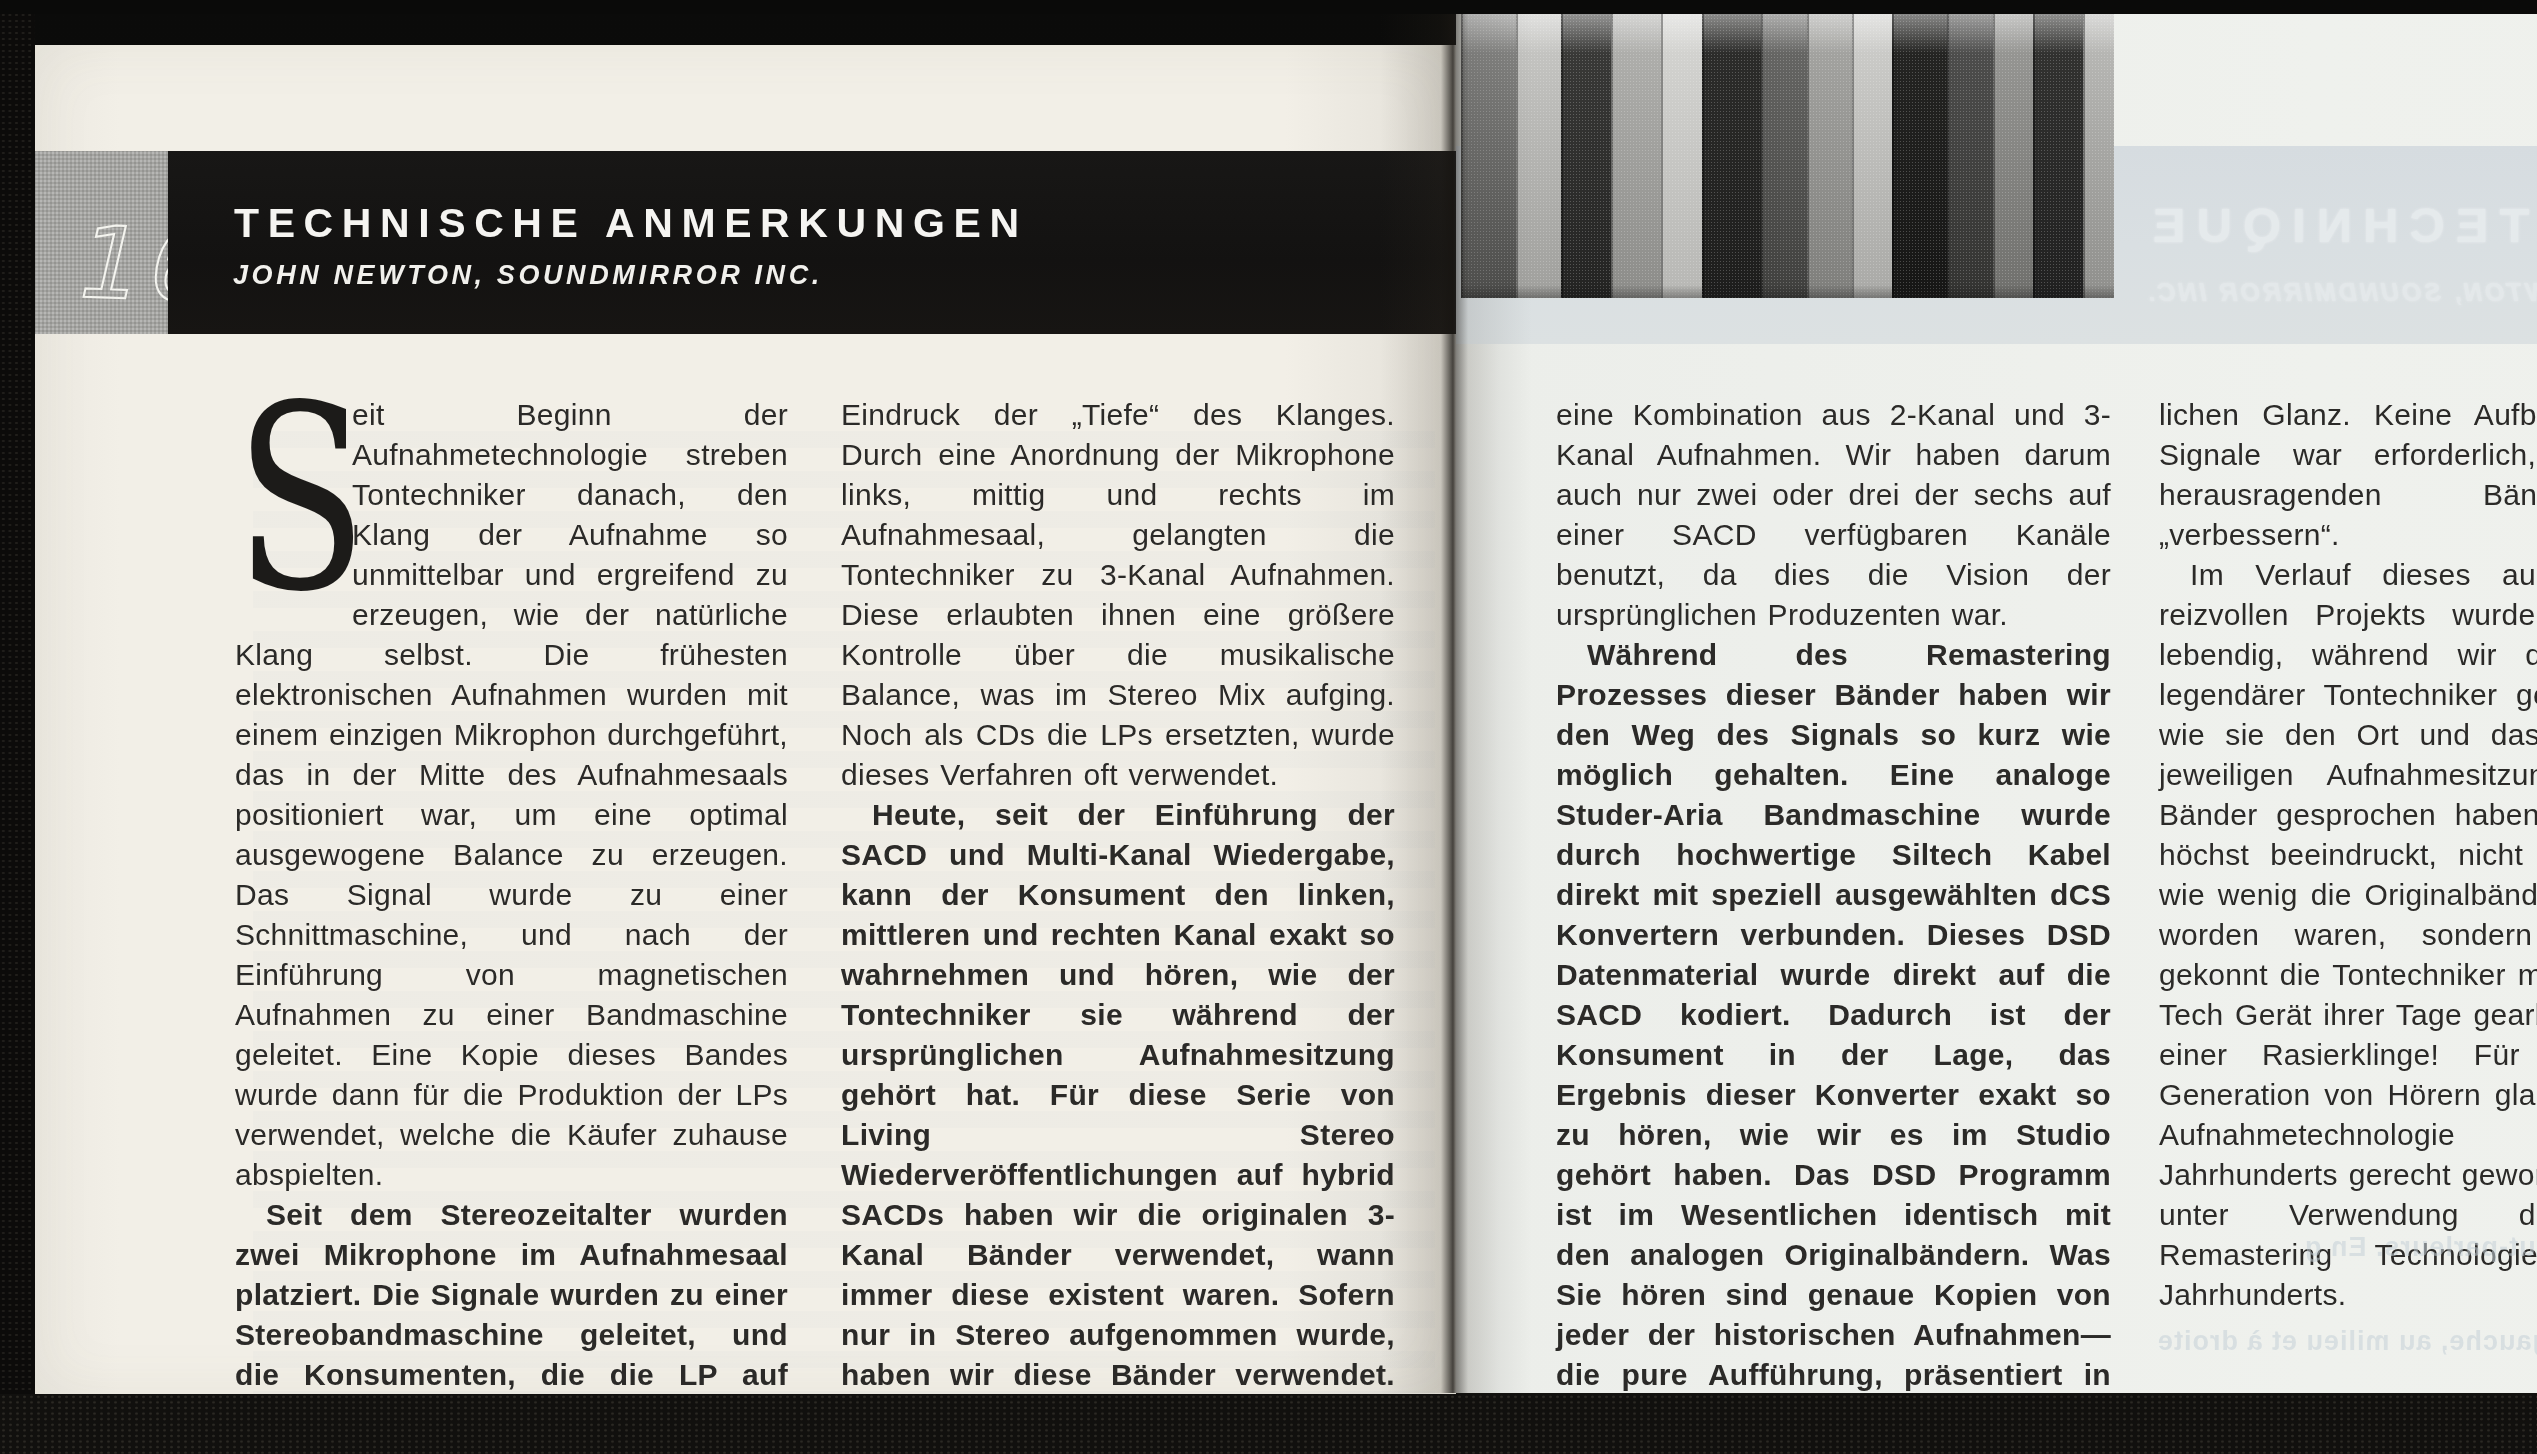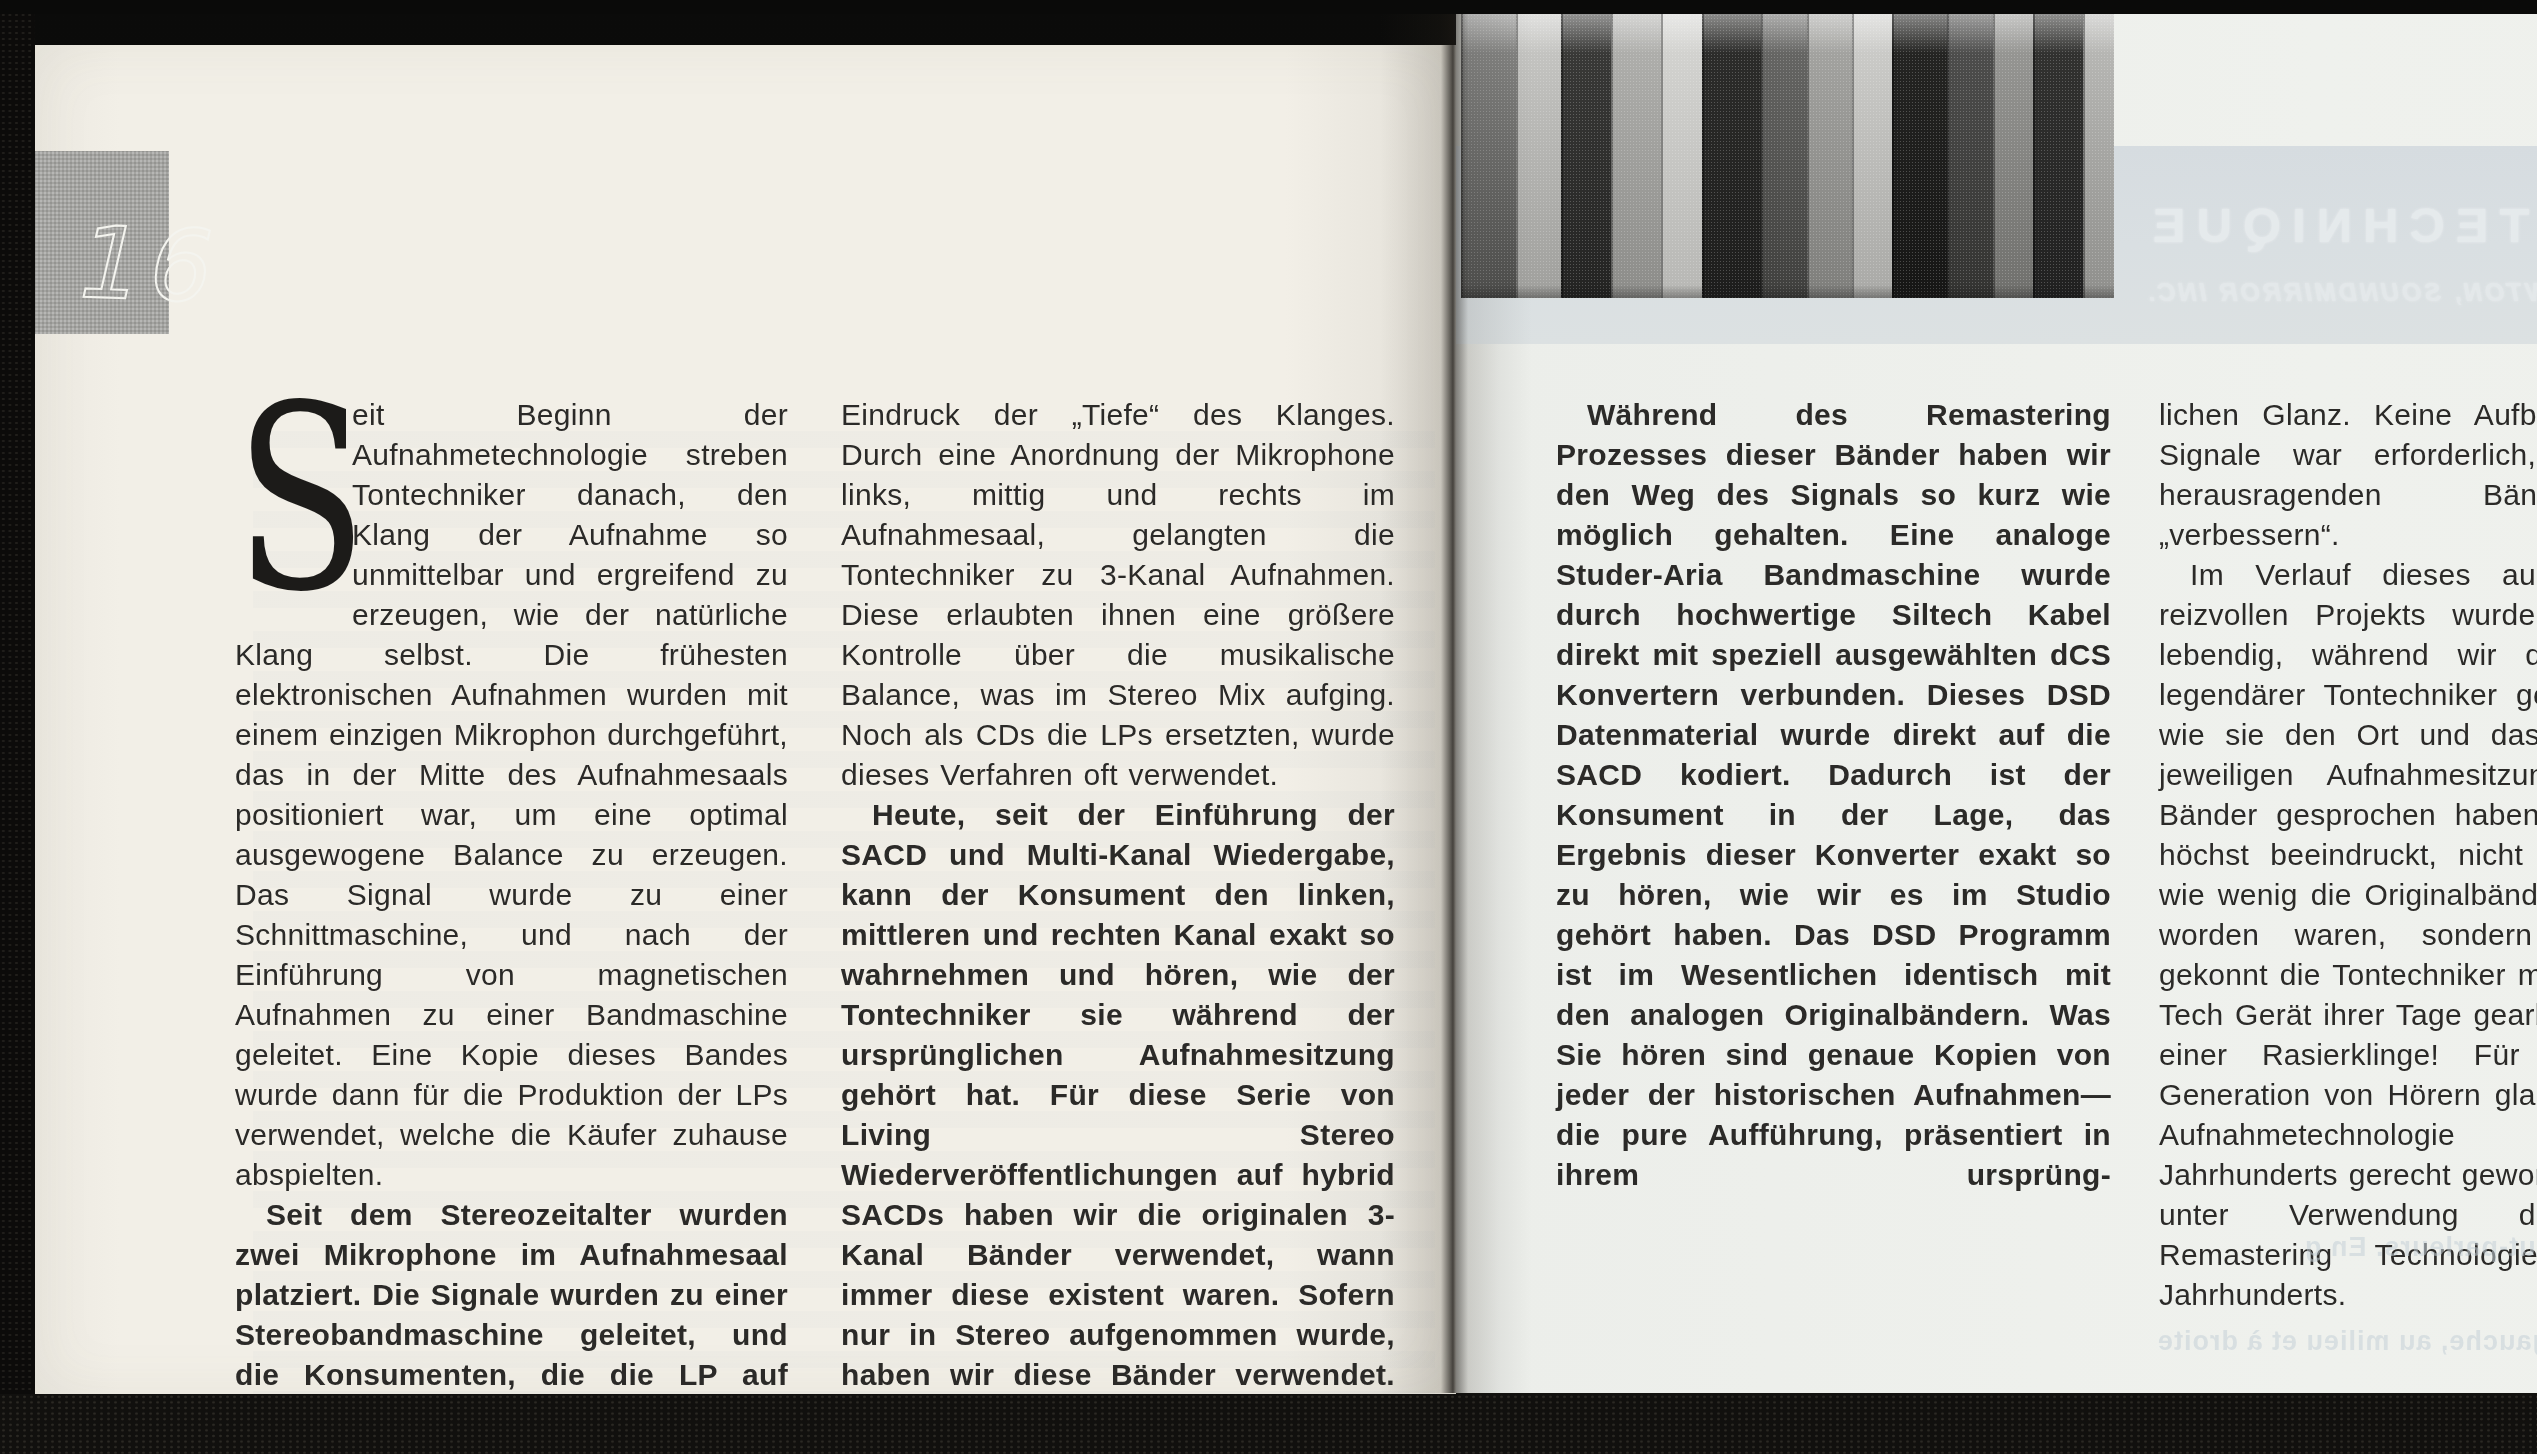--- a/index.html
+++ b/index.html
@@ -102,20 +102,24 @@
     <div class="showthrough st-left"></div>
   </div>
 
   <div class="page page-right">
     
   </div>
 
   <div class="band-16">
     <div class="pagenum num16">16</div>
   </div>
+  <div class="header-band">
+    <div class="header-title">TECHNISCHE ANMERKUNGEN</div>
+    <div class="header-subtitle">JOHN NEWTON, SOUNDMIRROR INC.</div>
+  </div>
 
   <div class="band-light"></div>
   <div class="ghost ghost-title">NOTE TECHNIQUE</div>
   <div class="ghost ghost-subtitle">JOHN NEWTON, SOUNDMIRROR INC.</div>
 
   <div class="photo">
     <div style="display:flex;width:100%;height:100%;">
         <div class="bar" style="flex: 1.1 1 0%; background: linear-gradient(rgba(255, 255, 255, 0.45), rgba(255, 255, 255, 0) 14%), linear-gradient(rgb(138, 138, 136), rgb(74, 74, 72)); border-left: 2.5px solid rgba(0, 0, 0, 0.35);"></div>
         <div class="bar" style="flex: 0.9 1 0%; background: linear-gradient(rgba(255, 255, 255, 0.45), rgba(255, 255, 255, 0) 14%), linear-gradient(rgb(201, 201, 198), rgb(159, 159, 156)); border-left: 2.5px solid rgba(0, 0, 0, 0.35);"></div>
         <div class="bar" style="flex: 1 1 0%; background: linear-gradient(rgba(255, 255, 255, 0.45), rgba(255, 255, 255, 0) 14%), linear-gradient(rgb(60, 60, 58), rgb(35, 35, 34)); border-left: 2.5px solid rgba(0, 0, 0, 0.35);"></div>
@@ -139,20 +143,21 @@
         </span><span>eit Beginn der Aufnahmetechnologie streben Tontechniker danach, den Klang der Aufnahme so unmittelbar und ergreifend zu erzeugen, wie der natürliche Klang selbst. Die frühesten elektronischen Aufnahmen wurden mit einem einzigen Mikrophon durchgeführt, das in der Mitte des Aufnahmesaals positioniert war, um eine optimal ausgewogene Balance zu erzeugen. Das Signal wurde zu einer Schnittmaschine, und nach der Einführung von magnetischen Aufnahmen zu einer Bandmaschine geleitet. Eine Kopie dieses Bandes wurde dann für die Produktion der LPs verwendet, welche die Käufer zuhause abspielten.</span></p>
     <p class="indent runon">Seit dem Stereozeitalter wurden zwei Mikrophone im Aufnahmesaal platziert. Die Signale wurden zu einer Stereobandmaschine geleitet, und die Konsumenten, die die LP auf zwei Lautsprechern abspielten, bekamen einen neuen</p>
   </div>
 
   <div class="col col-l2">
     <p>Eindruck der „Tiefe“ des Klanges. Durch eine Anordnung der Mikrophone links, mittig und rechts im Aufnahmesaal, gelangten die Tontechniker zu 3-Kanal Aufnahmen. Diese erlaubten ihnen eine größere Kontrolle über die musikalische Balance, was im Stereo Mix aufging. Noch als CDs die LPs ersetzten, wurde dieses Verfahren oft verwendet.</p>
     <p class="indent runon">Heute, seit der Einführung der SACD und Multi-Kanal Wiedergabe, kann der Konsument den linken, mittleren und rechten Kanal exakt so wahrnehmen und hören, wie der Tontechniker sie während der ursprünglichen Aufnahmesitzung gehört hat. Für diese Serie von Living Stereo Wiederveröffentlichungen auf hybrid SACDs haben wir die originalen 3-Kanal Bänder verwendet, wann immer diese existent waren. Sofern nur in Stereo aufgenommen wurde, haben wir diese Bänder verwendet. Deshalb enthalten einige dieser SACDs nur 2-Kanal oder</p>
   </div>
 
   <div class="col col-r1">
+    <p>eine Kombination aus 2-Kanal und 3-Kanal Aufnahmen. Wir haben darum auch nur zwei oder drei der sechs auf einer SACD verfügbaren Kanäle benutzt, da dies die Vision der ursprünglichen Produzenten war.</p>
     <p class="indent runon">Während des Remastering Prozesses dieser Bänder haben wir den Weg des Signals so kurz wie möglich gehalten. Eine analoge Studer-Aria Bandmaschine wurde durch hochwertige Siltech Kabel direkt mit speziell ausgewählten dCS Konvertern verbunden. Dieses DSD Datenmaterial wurde direkt auf die SACD kodiert. Dadurch ist der Konsument in der Lage, das Ergebnis dieser Konverter exakt so zu hören, wie wir es im Studio gehört haben. Das DSD Programm ist im Wesentlichen identisch mit den analogen Originalbändern. Was Sie hören sind genaue Kopien von jeder der historischen Aufnahmen—die pure Aufführung, präsentiert in ihrem ursprüng-</p>
   </div>
 
   <div class="col col-r2">
     <p>lichen Glanz. Keine Aufbereitung der Signale war erforderlich, um diese herausragenden Bänder zu „verbessern“.</p>
     <p class="indent">Im Verlauf dieses außerordentlich reizvollen Projekts wurde Geschichte lebendig, während wir die Stimmen legendärer Tontechniker gehört haben, wie sie den Ort und das Datum der jeweiligen Aufnahmesitzung auf die Bänder gesprochen haben. Wir waren höchst beeindruckt, nicht nur darüber wie wenig die Originalbänder bearbeitet worden waren, sondern auch wie gekonnt die Tontechniker mit dem High-Tech Gerät ihrer Tage gearbeitet haben: einer Rasierklinge! Für eine neue Generation von Hörern glauben wir der Aufnahmetechnologie des 20. Jahrhunderts gerecht geworden zu sein, unter Verwendung der besten Remastering Technologie des 21. Jahrhunderts.</p>
   </div>
 
   <div class="ghost-frag frag1">deux haut-parleurs. En g</div>
   <div class="ghost-frag frag2">micros à gauche, au milieu et à droite</div>

